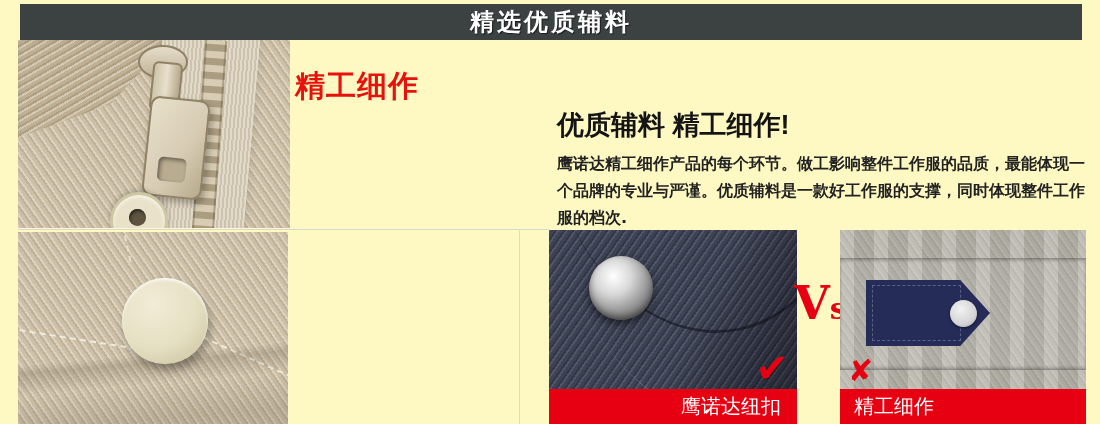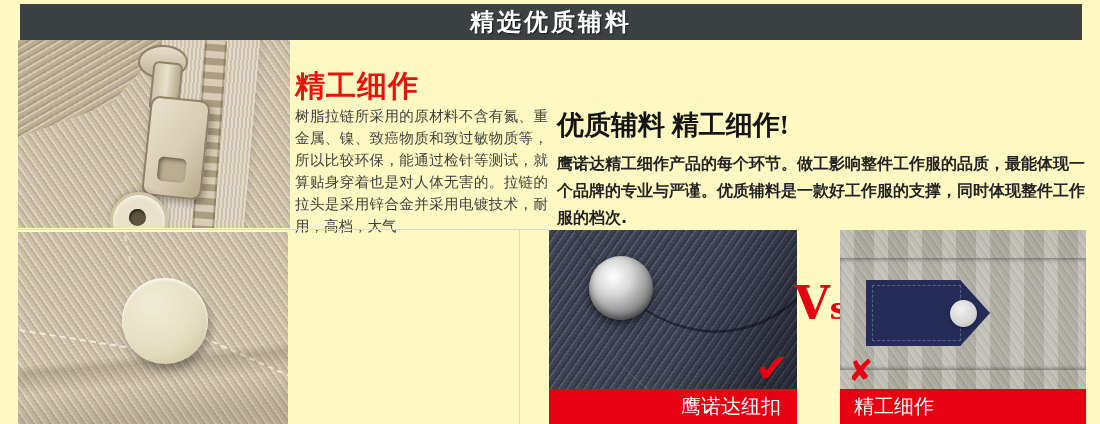--- a/index.html
+++ b/index.html
@@ -185,21 +185,21 @@
   .col-title.zipper{top:46px;}
   .col-title.snap{top:242px;}
   .col-body{
     position:absolute;left:295px;width:253px;color:#3f3f3f;
     font-size:14.5px;line-height:22px;text-align:justify;
   }
   .col-body.zipper{top:90px;height:138px;}
   .col-body.snap{top:283px;height:98px;}
   .quality-title{
     position:absolute;left:557px;top:90px;color:#141414;
-    font-family:Liberation Serif, serif;font-size:27px;font-weight:700;line-height:1;
+    font-family:Liberation Sans, sans-serif;font-size:27px;font-weight:700;line-height:1;
   }
   .quality-body{
     position:absolute;left:557px;top:134px;width:532px;color:#222;
     font-size:16px;font-weight:700;line-height:27px;
   }
 </style>
 </head>
 <body>
 
 <div id="stage">
@@ -216,21 +216,20 @@
     <div class="slider-neck"></div>
     <div class="slider-body">
       <div class="slider-hole"></div>
     </div>
     <div class="grommet">
       <div class="grommet-hole"></div>
     </div>
   </div>
 
   <h2 class="col-title zipper">精工细作</h2>
-  <p class="col-body zipper">树脂拉链所采用的原材料不含有氮、重金属、镍、致癌物质和致过敏物质等，所以比较环保，能通过检针等测试，就算贴身穿着也是对人体无害的。拉链的拉头是采用锌合金并采用电镀技术，耐用，高档，大气</p>
 
   <h2 class="quality-title">优质辅料 精工细作!</h2>
   <p class="quality-body">鹰诺达精工细作产品的每个环节。做工影响整件工作服的品质，最能体现一个品牌的专业与严谨。优质辅料是一款好工作服的支撑，同时体现整件工作服的档次.</p>
 
   <div class="divider-h"></div>
   <div class="divider-v"></div>
 
   <div class="photo khaki photo-snap">
     <div class="stitch-1"></div>
     <div class="stitch-2"></div>

